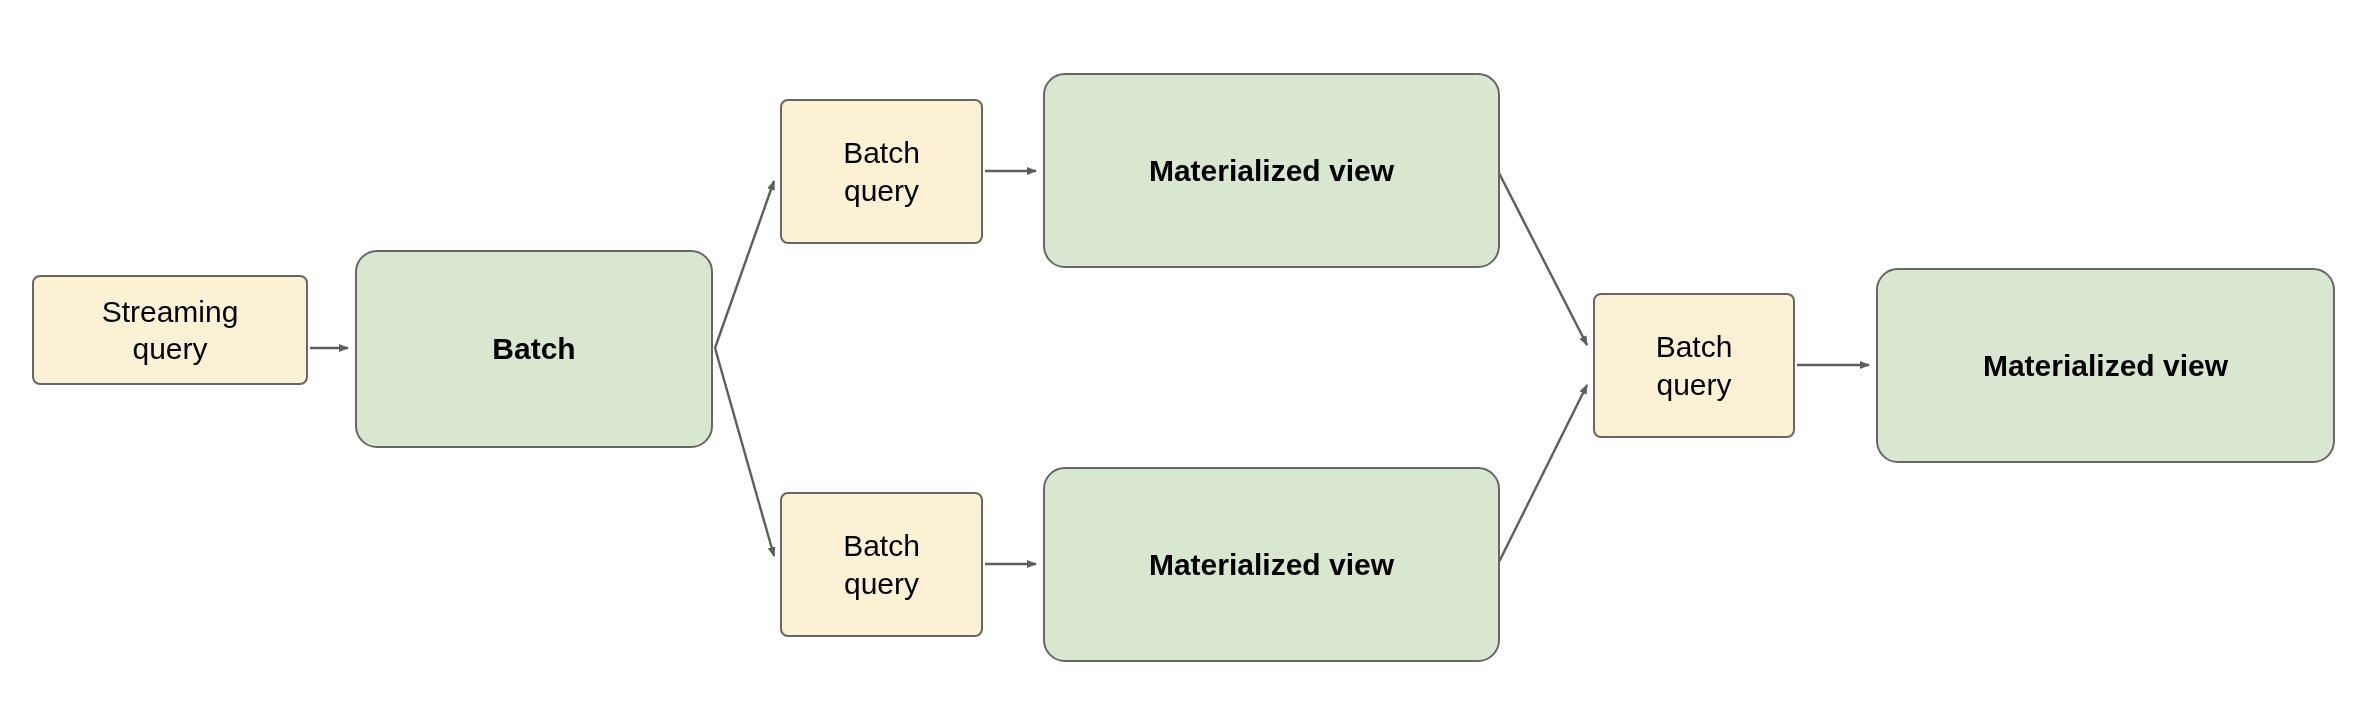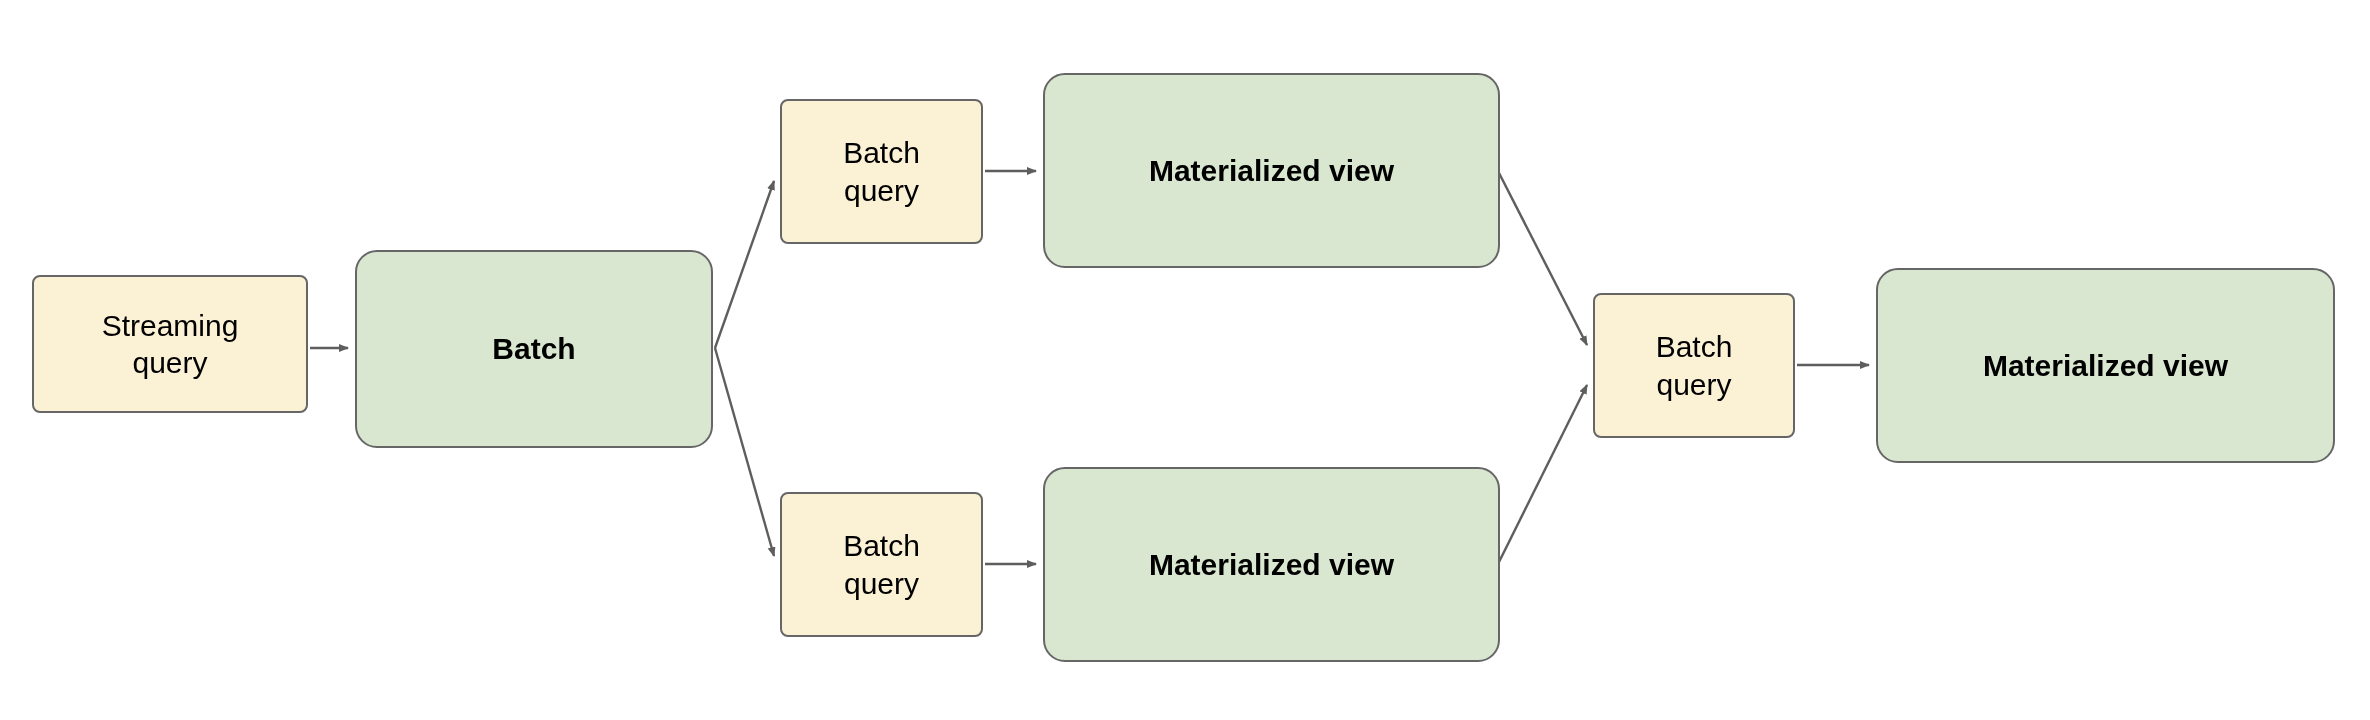--- a/index.html
+++ b/index.html
@@ -71,21 +71,21 @@
         <path d="M 715 348 L 774 181"></path>
         <path d="M 715 348 L 774 556"></path>
         <path d="M 985 171 L 1036 171"></path>
         <path d="M 985 564 L 1036 564"></path>
         <path d="M 1498 171 L 1587 345"></path>
         <path d="M 1498 564 L 1587 385"></path>
         <path d="M 1797 365 L 1869 365"></path>
       </g>
   </svg>
 
-  <div class="node process" style="left: 32px; top: 275px; width: 276px; height: 138px;">
+  <div class="node process" style="left: 32px; top: 275px; width: 276px; height: 110px;">
     <span class="node-label">Streaming
 query</span>
   </div>
 
   <div class="node store" style="left: 355px; top: 250px; width: 358px; height: 198px;">
     <span class="node-label">Batch</span>
   </div>
 
   <div class="node process" style="left: 780px; top: 99px; width: 203px; height: 145px;">
     <span class="node-label">Batch

